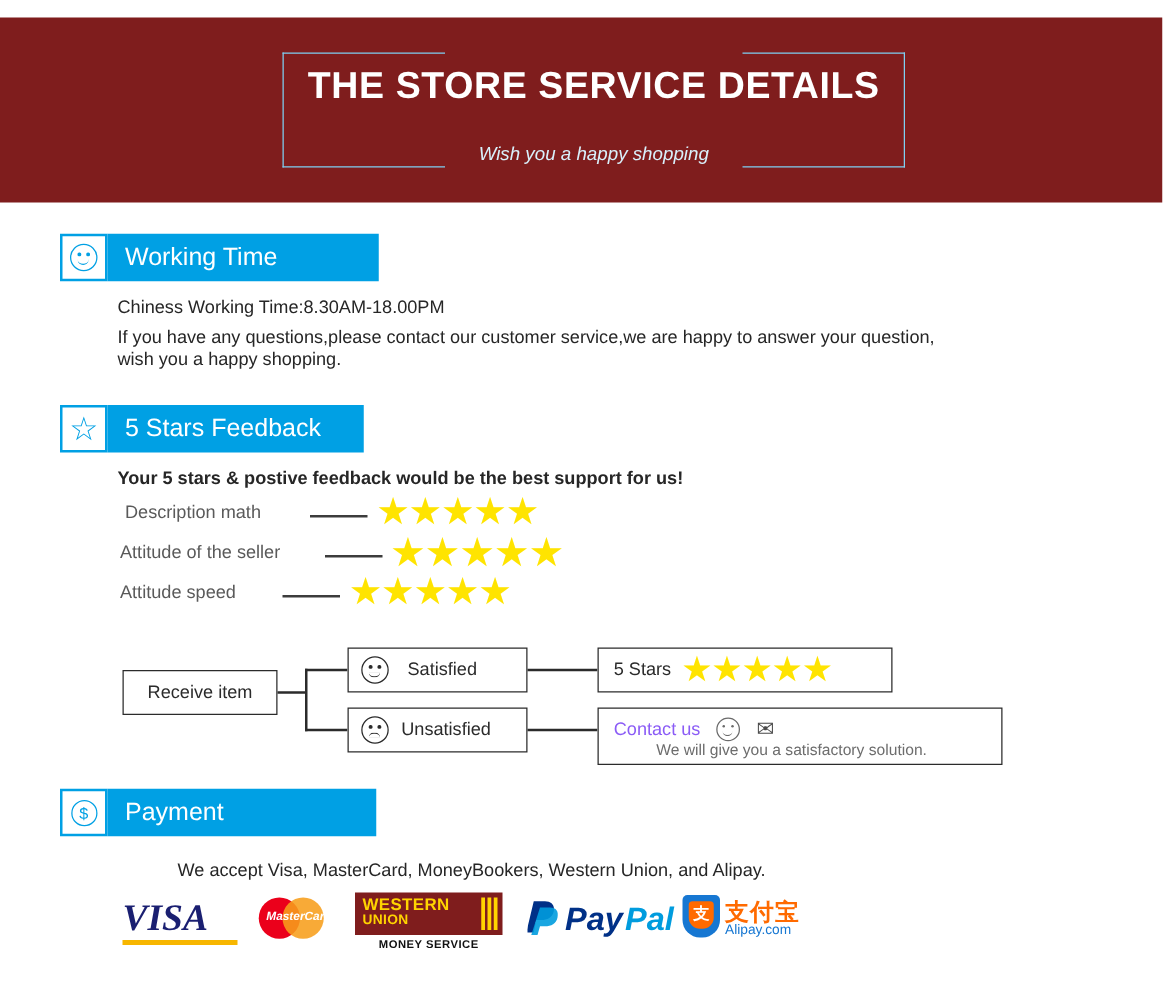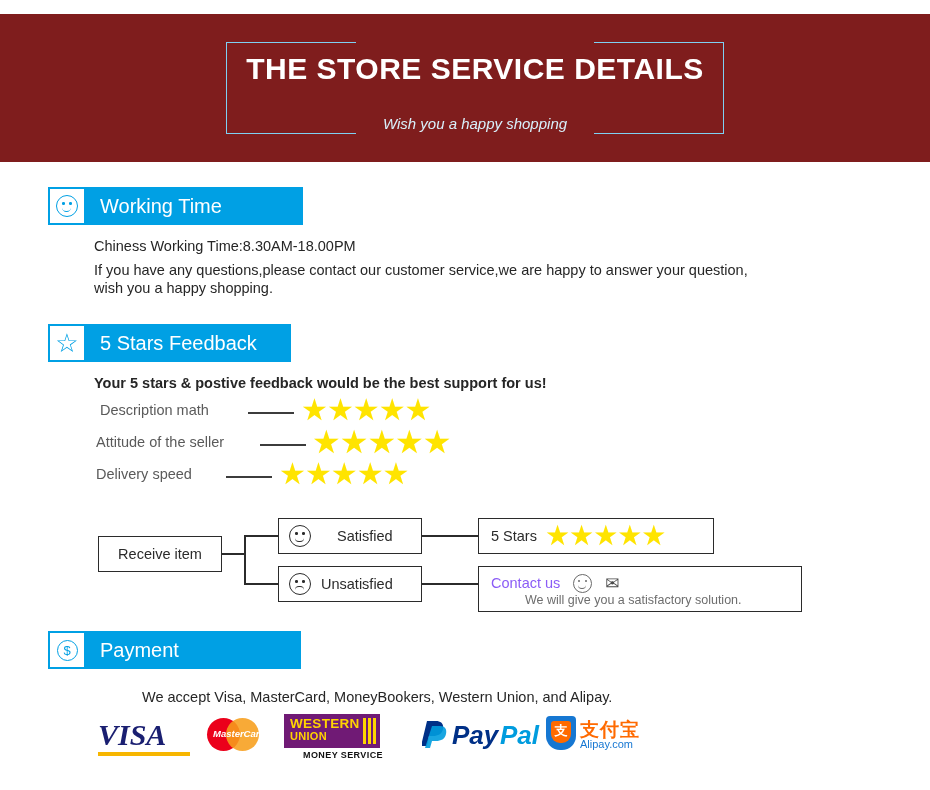--- a/index.html
+++ b/index.html
@@ -275,23 +275,23 @@
     left: 6px;
     width: 46px;
     text-align: center;
     font-size: 9.5px;
     font-weight: bold;
     font-style: italic;
     color: #ffffff;
     z-index: 3;
   }
   .wu-box {
-    background: #701a75;
+    background: #7f1d1d;
     color: #FFD400;
-    width: 96px;
+    width: 118px;
     height: 34px;
     position: relative;
   }
   .wu-l1 {
     position: absolute;
     left: 6px; top: 2px;
     font-size: 13.5px;
     font-weight: bold;
     letter-spacing: 0.3px;
   }
@@ -411,39 +411,39 @@
     <div class="stars-yellow" style="left:201px; font-size:30px;">★★★★★</div>
   </div>
 
   <div class="fb-row" style="left:96px; top:431px; width:380px;">
     <div class="fb-label">Attitude of the seller</div>
     <div class="fb-dash" style="left:164px; width:46px;"></div>
     <div class="stars-yellow" style="left:216px; font-size:32px;">★★★★★</div>
   </div>
 
   <div class="fb-row" style="left:96px; top:463px; width:340px;">
-    <div class="fb-label">Delivery speed</div>
+    <div class="fb-label">Attitude speed</div>
     <div class="fb-dash" style="left:130px; width:46px;"></div>
     <div class="stars-yellow" style="left:183px; font-size:30px;">★★★★★</div>
   </div>
 
   <div class="box" style="left:98px; top:536px; width:124px; height:36px; justify-content:center;">
     <span class="box-label">Receive item</span>
   </div>
 
   <div class="line" style="left:222px; top:553px; width:22px; height:1.6px;"></div>
   <div class="line" style="left:244px; top:535px; width:1.6px; height:50px;"></div>
   <div class="line" style="left:244px; top:535px; width:34px; height:1.6px;"></div>
   <div class="line" style="left:244px; top:583px; width:34px; height:1.6px;"></div>
 
   <div class="box" style="left:278px; top:518px; width:144px; height:36px; padding-left:10px;">
     <span class="face happy">
         <i></i>
       </span>
-    <span class="box-label" style="margin-left:26px;text-align:right;">Satisfied</span>
+    <span class="box-label" style="margin-left:15px;text-align:right;">Satisfied</span>
   </div>
 
   <div class="box" style="left:278px; top:566px; width:144px; height:36px; padding-left:10px;">
     <span class="face sad">
         <i></i>
       </span>
     <span class="box-label" style="margin-left:10px;">Unsatisfied</span>
   </div>
 
   <div class="line" style="left:422px; top:535px; width:56px; height:1.6px;"></div>

